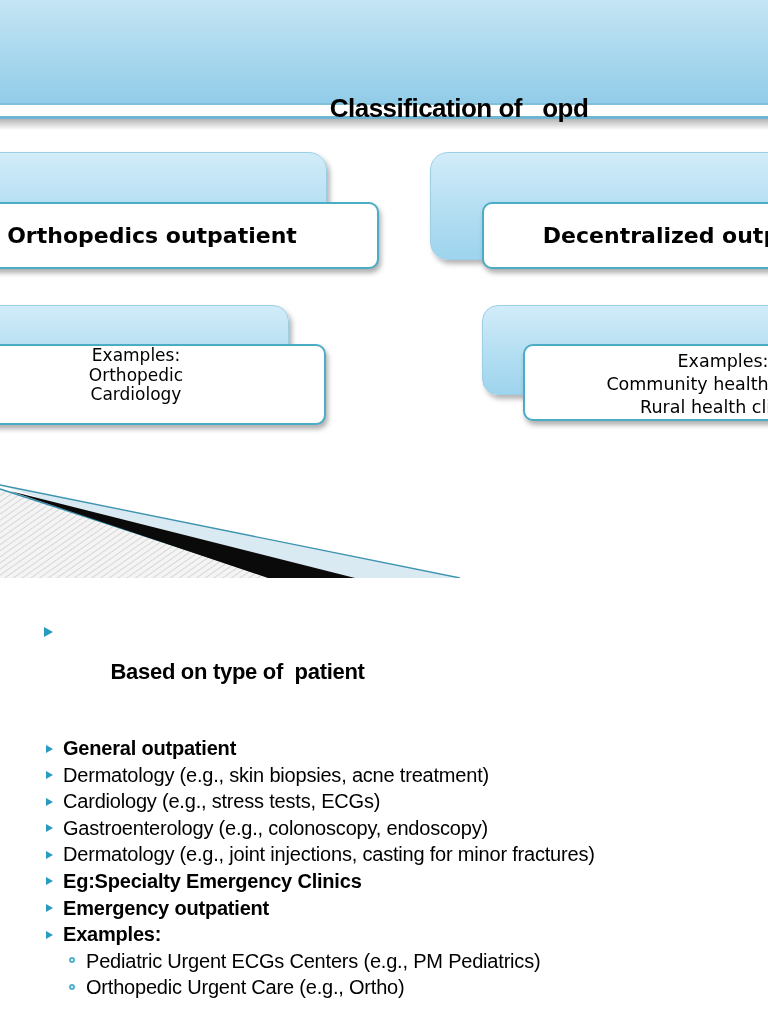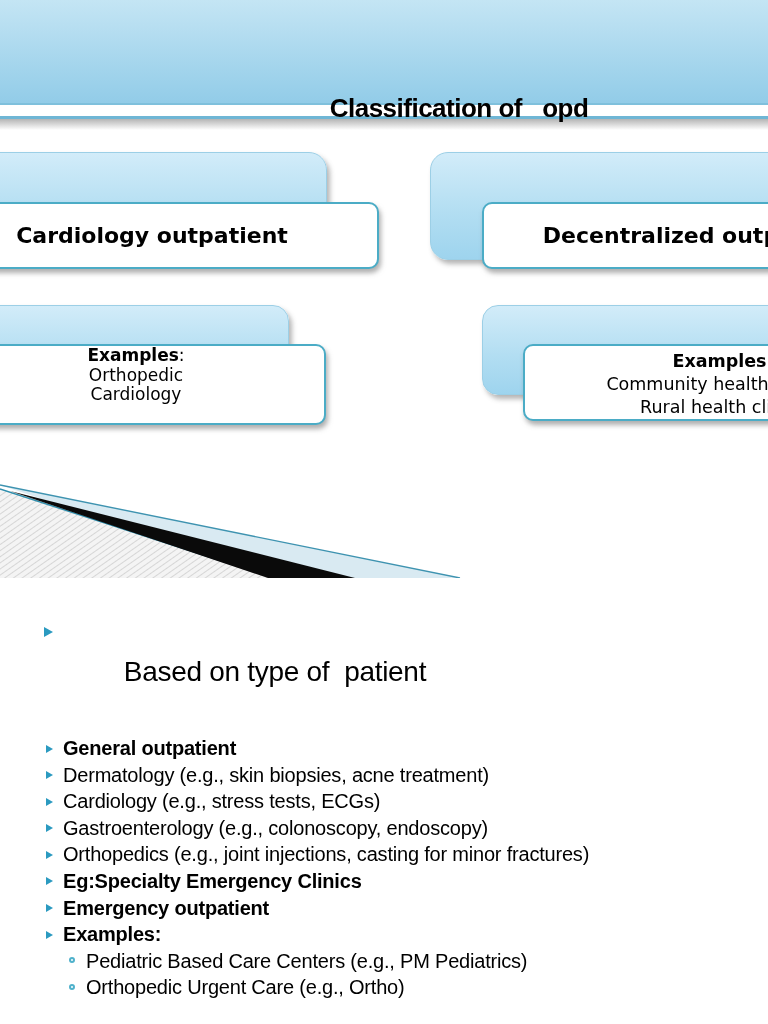--- a/index.html
+++ b/index.html
@@ -33,30 +33,30 @@
   .blue-r{left:430px;top:152px;width:400px;height:106px;}
   .white-l{left:-75px;top:202px;width:450px;height:63px;}
   .white-r{left:482px;top:202px;width:428px;height:63px;}
 
   .blue-el{left:-50px;top:305px;width:337px;height:88px;border-radius:16px;}
   .blue-er{left:482px;top:305px;width:350px;height:88px;border-radius:16px;}
   .white-el{left:-54px;top:344px;width:376px;height:77px;flex-direction:column;justify-content:flex-start;}
   .white-er{left:523px;top:344px;width:400px;height:77px;flex-direction:column;justify-content:flex-start;padding-top:4px;box-sizing:border-box;}
   .ex-line{font-size:17px;line-height:19.5px;text-align:center;white-space:nowrap;}
   .white-er .ex-line{font-size:17.5px;line-height:23px;}
-  .ex-head{font-weight:bold;}
+  .ex-head{font-weight:normal;}
   .ex-colon{font-weight:normal;}
 
   .ribbon{position:absolute;left:0;top:483px;width:768px;height:95px;}
 
   
   .slide2{position:absolute;top:578px;left:0;width:768px;height:446px;background:#fff;
       font-family:"Liberation Sans","DejaVu Sans",sans-serif;}
   .list{padding:34px 0 0 44px;}
-  .l-heading{position:relative;padding-left:20px;font-size:28px;font-weight:normal;
+  .l-heading{position:relative;padding-left:20px;font-size:22px;font-weight:bold;
       letter-spacing:-0.3px;line-height:40px;margin-bottom:3px;white-space:pre;}
   .l-heading .tri{position:absolute;left:0;top:15px;width:0;height:0;
       border-left:9px solid var(--accent,#2b9ac0);border-top:5.5px solid transparent;border-bottom:5.5px solid transparent;}
   .li{position:relative;padding-left:19px;font-size:20px;line-height:26.6px;
       letter-spacing:-0.2px;white-space:nowrap;}
   .li.b{font-weight:bold;}
   .li .tri{position:absolute;left:2px;top:9.5px;width:0;height:0;
       border-left:7px solid var(--accent,#2b9ac0);border-top:4.5px solid transparent;border-bottom:4.5px solid transparent;}
   .li.lvl2{padding-left:42px;}
   .li.lvl2 .ring{position:absolute;left:25px;top:9.5px;width:6px;height:6px;border-radius:50%;
@@ -71,21 +71,21 @@
 
     <div class="hdr-gradient"></div>
     <div class="hdr-line"></div>
     <div class="hdr-shadow"></div>
     <div class="slide-title">Classification of   opd</div>
 
     <div class="blue-card blue-l"></div>
     <div class="blue-card blue-r"></div>
 
     <div class="white-card white-l">
-      <span class="hdr-label">Cardiology outpatient</span>
+      <span class="hdr-label">Orthopedics outpatient</span>
     </div>
     <div class="white-card white-r">
       <span class="hdr-label">Decentralized outpatient</span>
     </div>
 
     <div class="blue-card blue-el"></div>
     <div class="blue-card blue-er"></div>
 
     <div class="white-card white-el">
       <div class="ex-line"><span class="ex-head">Examples</span><span class="ex-colon">:</span></div>
@@ -118,22 +118,22 @@
     <div class="list">
 
       <div class="l-heading">
         <span class="tri"></span><span>Based on type of  patient</span>
       </div>
 
       <div class="li b"><span class="tri"></span><span>General outpatient</span></div>
       <div class="li"><span class="tri"></span><span>Dermatology (e.g., skin biopsies, acne treatment)</span></div>
       <div class="li"><span class="tri"></span><span>Cardiology (e.g., stress tests, ECGs)</span></div>
       <div class="li"><span class="tri"></span><span>Gastroenterology (e.g., colonoscopy, endoscopy)</span></div>
-      <div class="li"><span class="tri"></span><span>Orthopedics (e.g., joint injections, casting for minor fractures)</span></div>
+      <div class="li"><span class="tri"></span><span>Dermatology (e.g., joint injections, casting for minor fractures)</span></div>
       <div class="li b"><span class="tri"></span><span>Eg:Specialty Emergency Clinics</span></div>
       <div class="li b"><span class="tri"></span><span>Emergency outpatient</span></div>
       <div class="li b"><span class="tri"></span><span>Examples:</span></div>
-      <div class="li lvl2"><span class="ring"></span><span>Pediatric Based Care Centers (e.g., PM Pediatrics)</span></div>
+      <div class="li lvl2"><span class="ring"></span><span>Pediatric Urgent ECGs Centers (e.g., PM Pediatrics)</span></div>
       <div class="li lvl2"><span class="ring"></span><span>Orthopedic Urgent Care (e.g., Ortho)</span></div>
 
     </div>
   </div>
 </div>
 
 </body></html>

